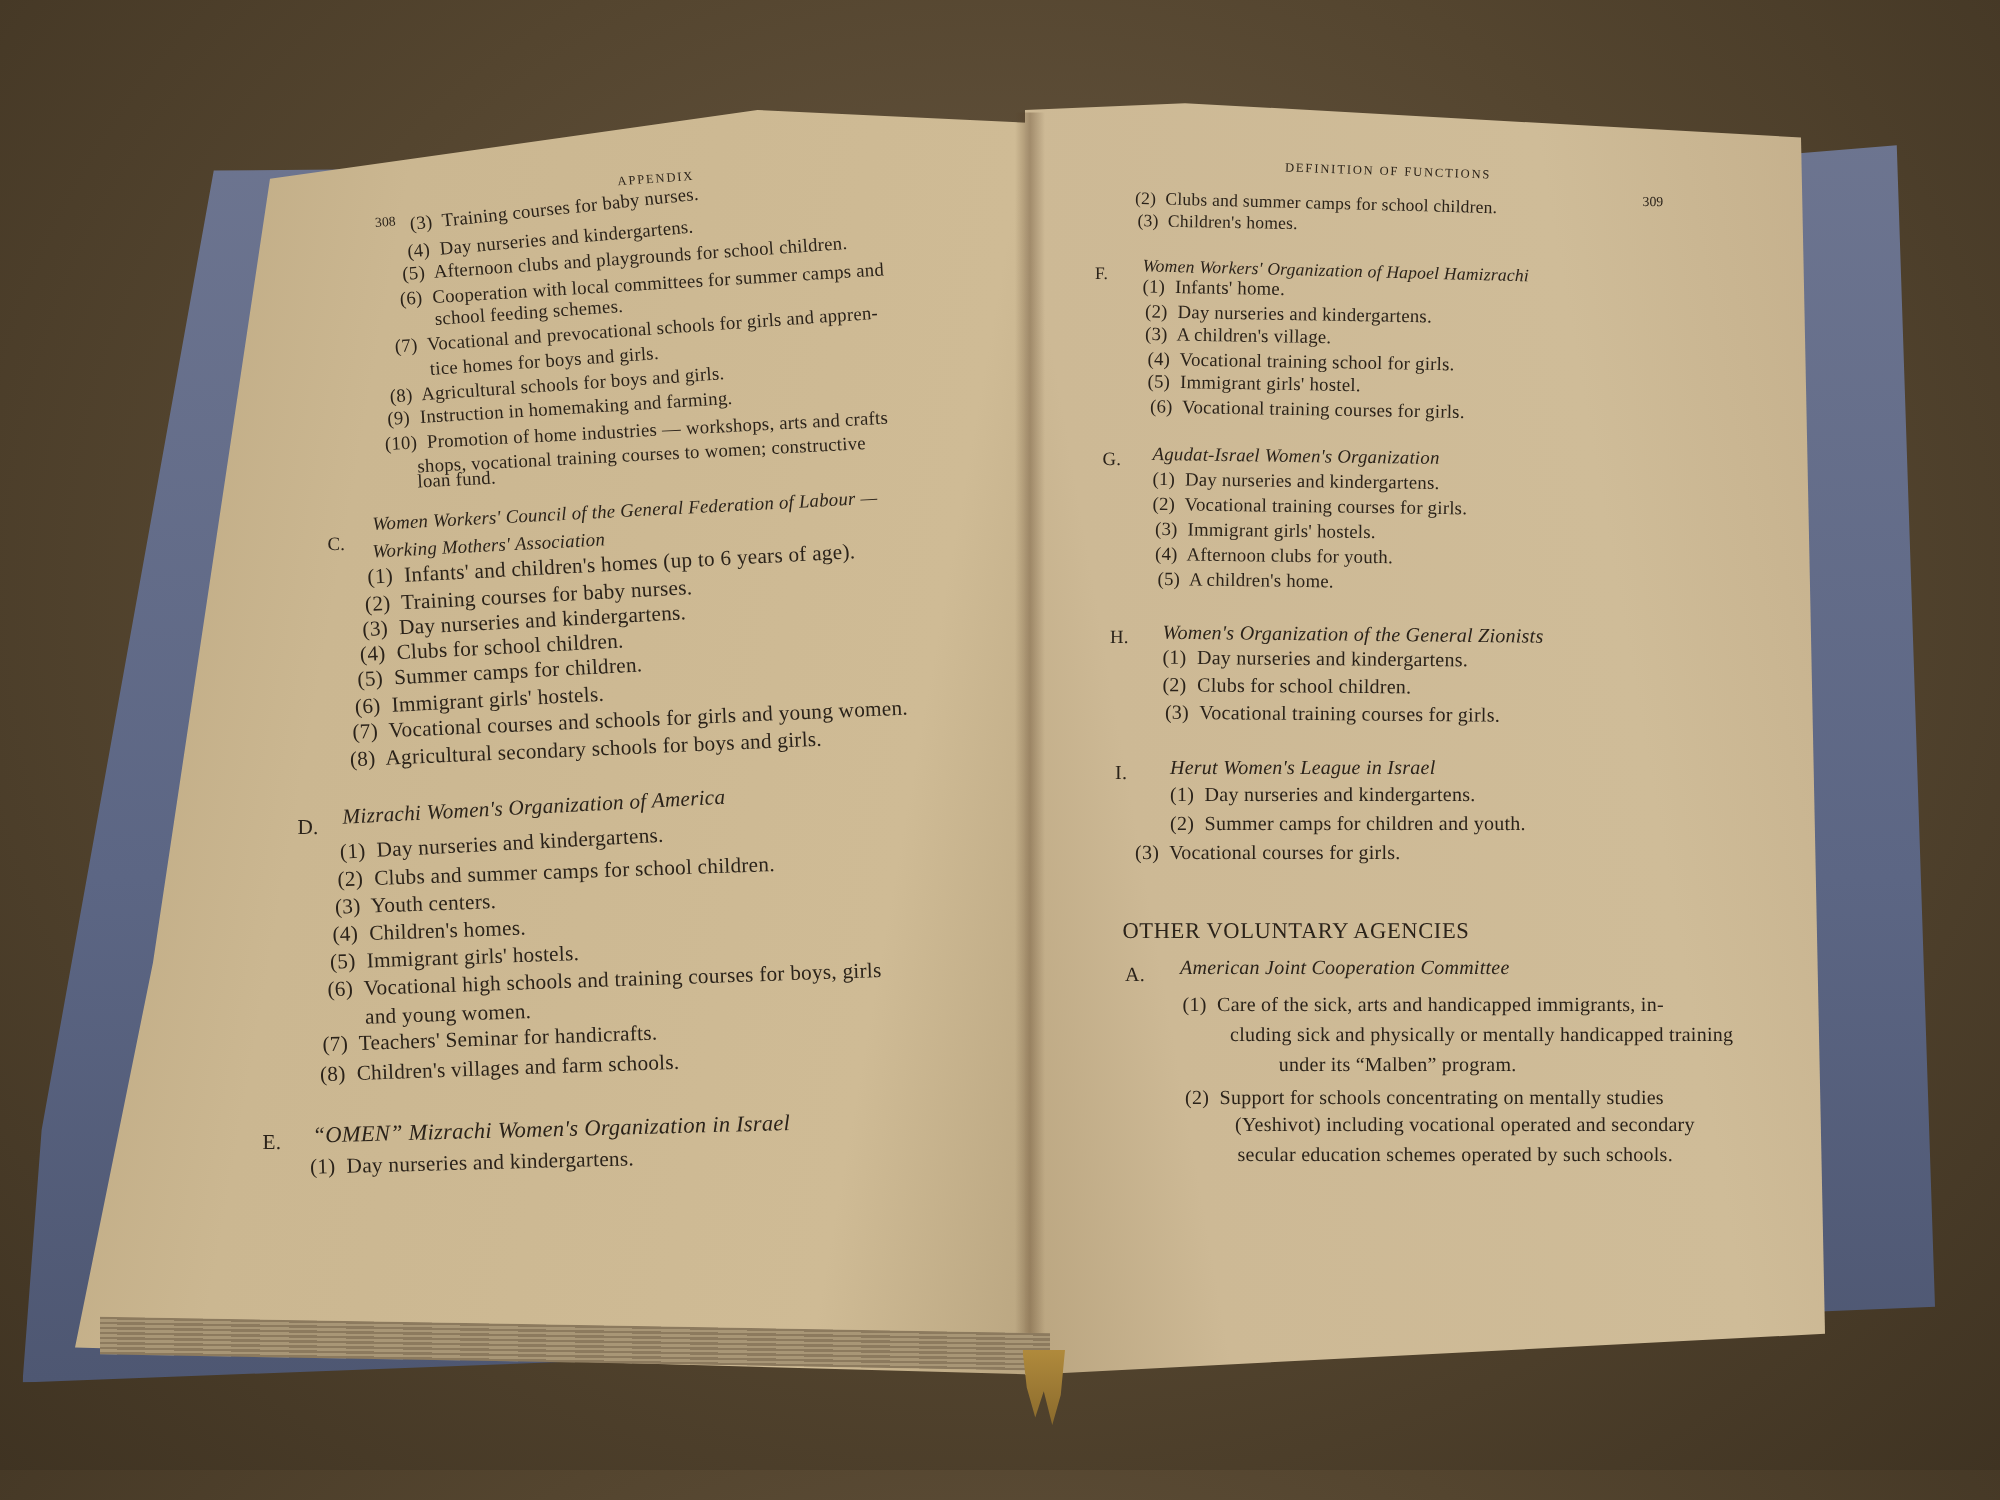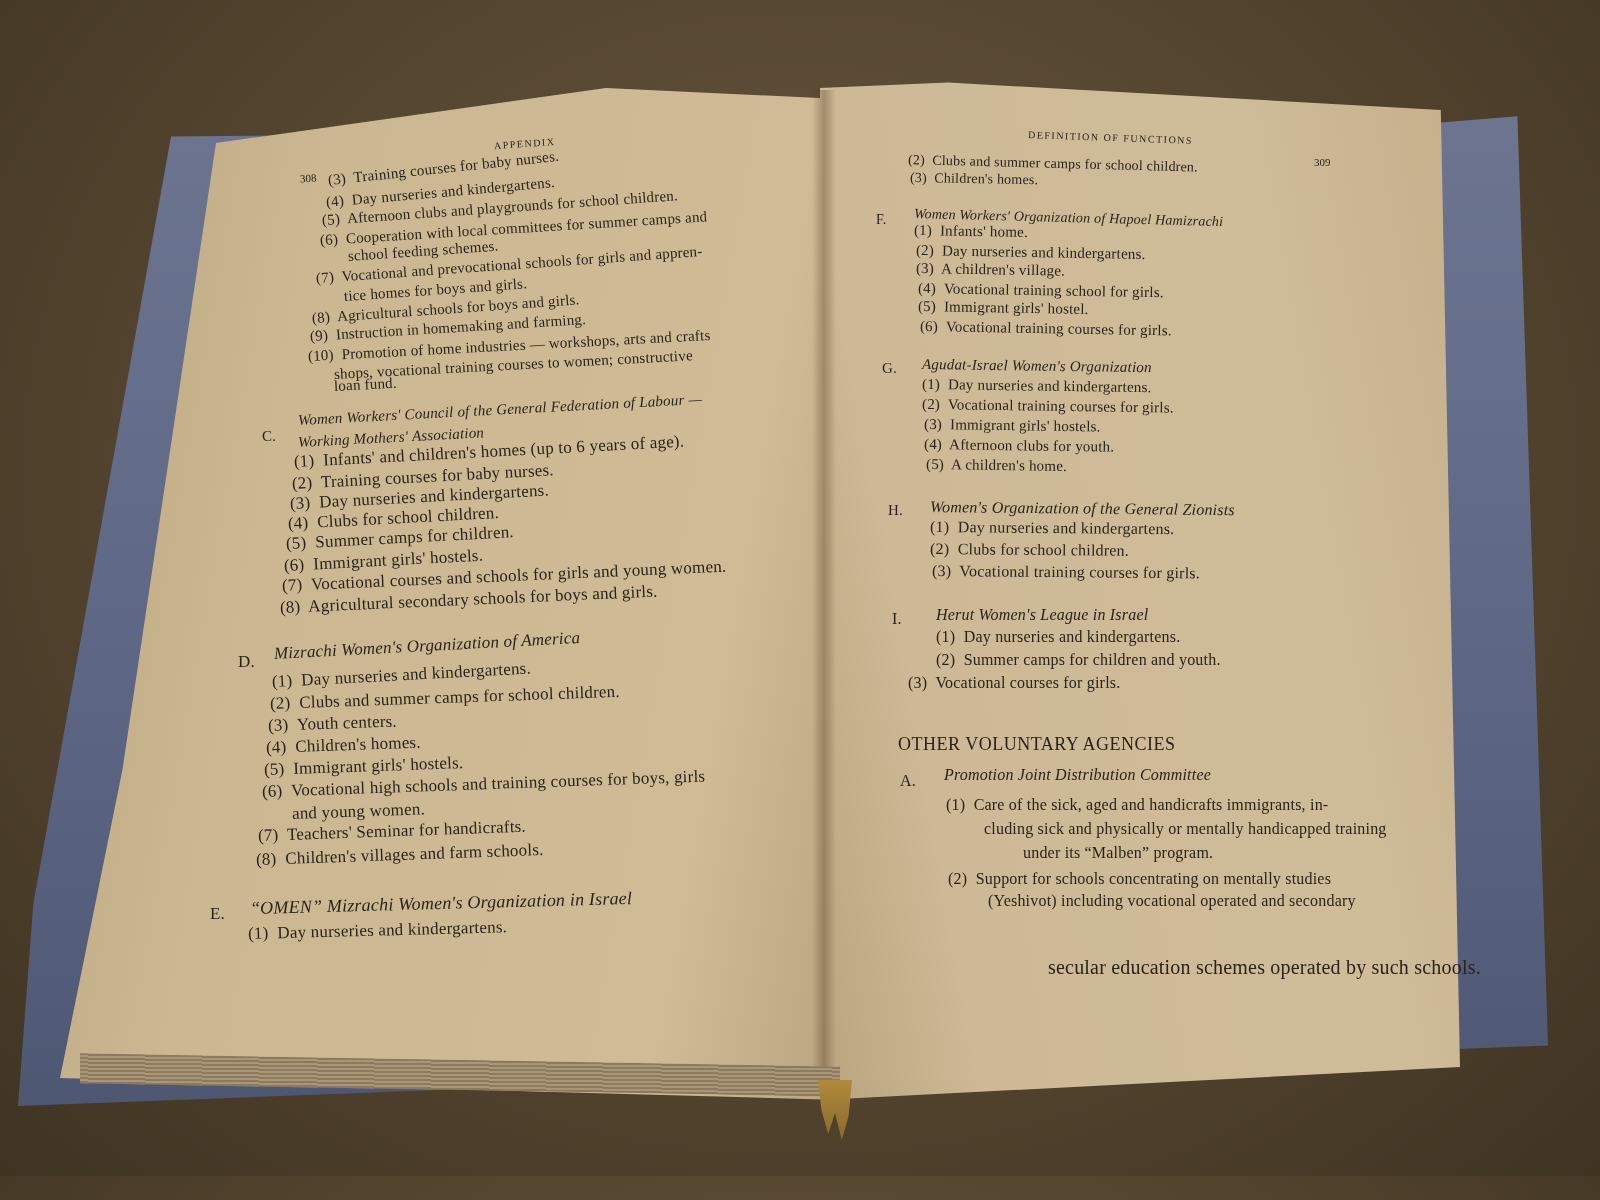--- a/index.html
+++ b/index.html
@@ -135,20 +135,20 @@
   <div class="text ln" style="left:932px;top:562px;transform:rotate(0.5deg);transform-origin:left;font-size:16px;"><span>(3)</span>&nbsp; <span>Vocational training courses for girls.</span></div>
 
   <div class="text ln" style="left:892px;top:610px;font-size:16px;">I.</div>
   <div class="text ln it" style="left:936px;top:606px;font-size:16px;">Herut Women's League in Israel</div>
   <div class="text ln" style="left:936px;top:628px;font-size:16px;"><span>(1)</span>&nbsp; <span>Day nurseries and kindergartens.</span></div>
   <div class="text ln" style="left:936px;top:651px;font-size:16px;text-align:center;"><span>(2)</span>&nbsp; <span>Summer camps for children and youth.</span></div>
   <div class="text ln" style="left:908px;top:674px;font-size:16px;"><span>(3)</span>&nbsp; <span>Vocational courses for girls.</span></div>
 
   <div class="text ln heading-caps" style="left:898px;top:734px;">OTHER VOLUNTARY AGENCIES</div>
   <div class="text ln" style="left:900px;top:772px;font-size:16px;">A.</div>
-  <div class="text ln it" style="left:944px;top:766px;font-size:16px;">Promotion Joint Distribution Committee</div>
-  <div class="text ln" style="left:946px;top:796px;font-size:16px;"><span>(1)</span>&nbsp; <span>Care of the sick, aged and handicrafts immigrants, in-</span></div>
+  <div class="text ln it" style="left:944px;top:766px;font-size:16px;">American Joint Cooperation Committee</div>
+  <div class="text ln" style="left:946px;top:796px;font-size:16px;"><span>(1)</span>&nbsp; <span>Care of the sick, arts and handicapped immigrants, in-</span></div>
   <div class="text ln" style="left:984px;top:820px;font-size:16px;">cluding sick and physically or mentally handicapped training</div>
   <div class="text ln" style="left:984px;top:844px;font-size:16px;margin-left:39px;">under its “Malben” program.</div>
   <div class="text ln" style="left:948px;top:870px;font-size:16px;"><span>(2)</span>&nbsp; <span>Support for schools concentrating on mentally studies</span></div>
   <div class="text ln" style="left:988px;top:892px;font-size:16px;">(Yeshivot) including vocational operated and secondary</div>
-  <div class="text ln" style="left:1048px;top:916px;font-size:20px;margin-top:40px;">secular education schemes operated by such schools.</div>
+  <div class="text ln" style="left:990px;top:916px;font-size:16px;">secular education schemes operated by such schools.</div>
 </div>
 
 </body></html>

